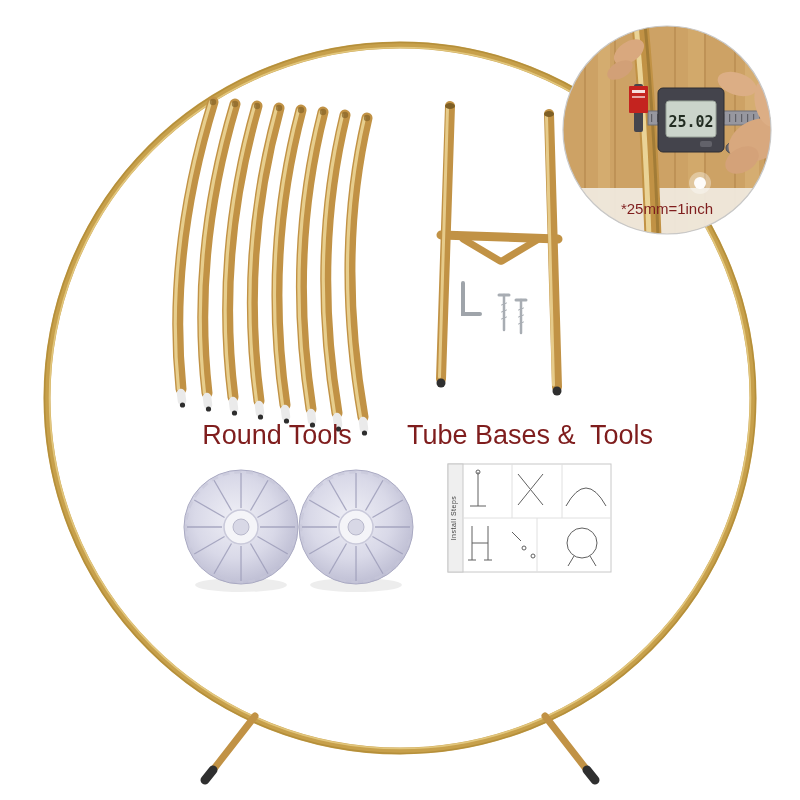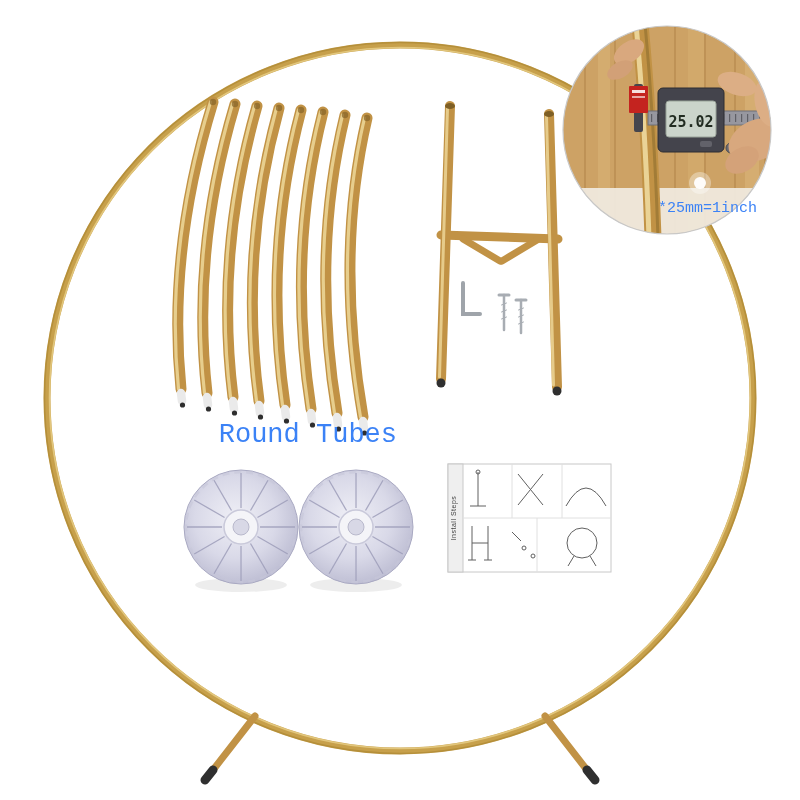--- a/index.html
+++ b/index.html
@@ -6,25 +6,24 @@
   .canvas{
     position:relative;
     width:788px;height:800px;
     background:#ffffff;
     overflow:hidden;
     font-family:"Liberation Sans",sans-serif;
   }
   .canvas svg{position:absolute;left:0;top:0;}
   .label{
     position:absolute;
-    color:#3b82f6;
-    text-align:right;
+    color:#7f1d1d;
+    text-align:center;
     white-space:pre;
     line-height:1.15;
-    font-family:Liberation Mono, monospace;
   }
   .label-lg{font-size:27px;}
   .label-sm{font-size:15px;}
 </style>
 </head>
 <body>
 
 <div class="canvas">
 
 <svg width="800" height="800" viewBox="0 0 800 800">
@@ -229,20 +228,21 @@
       <ellipse cx="737" cy="84" rx="20" ry="11" fill="#DCAE85" transform="rotate(18 737 84)"></ellipse>
       <ellipse cx="742" cy="160" rx="18" ry="12" fill="#D4A279" transform="rotate(-30 742 160)"></ellipse>
 
       <circle cx="700" cy="183" r="11" fill="#FFFFFF" opacity="0.35"></circle>
       <circle cx="700" cy="183" r="6" fill="#FFFFFF" opacity="0.95"></circle>
     </g>
     <circle cx="667" cy="130" r="104" fill="none" stroke="#C8C8C8" stroke-width="1.2"></circle>
   </g>
 </svg>
 
-<div class="label label-lg" style="left:157px;top:420px;width:240px;">Round Tubes</div>
-
+<div class="label label-lg" style="left:157px;top:420px;width:240px;">Round Tools</div>
+
+<div class="label label-lg" style="left:395px;top:420px;width:270px;">Tube Bases &amp;  Tools</div>
 
 
 
 <div class="label label-sm" style="left:577px;top:200px;width:180px;">*25mm=1inch</div>
 
 </div>
 
 </body></html>

